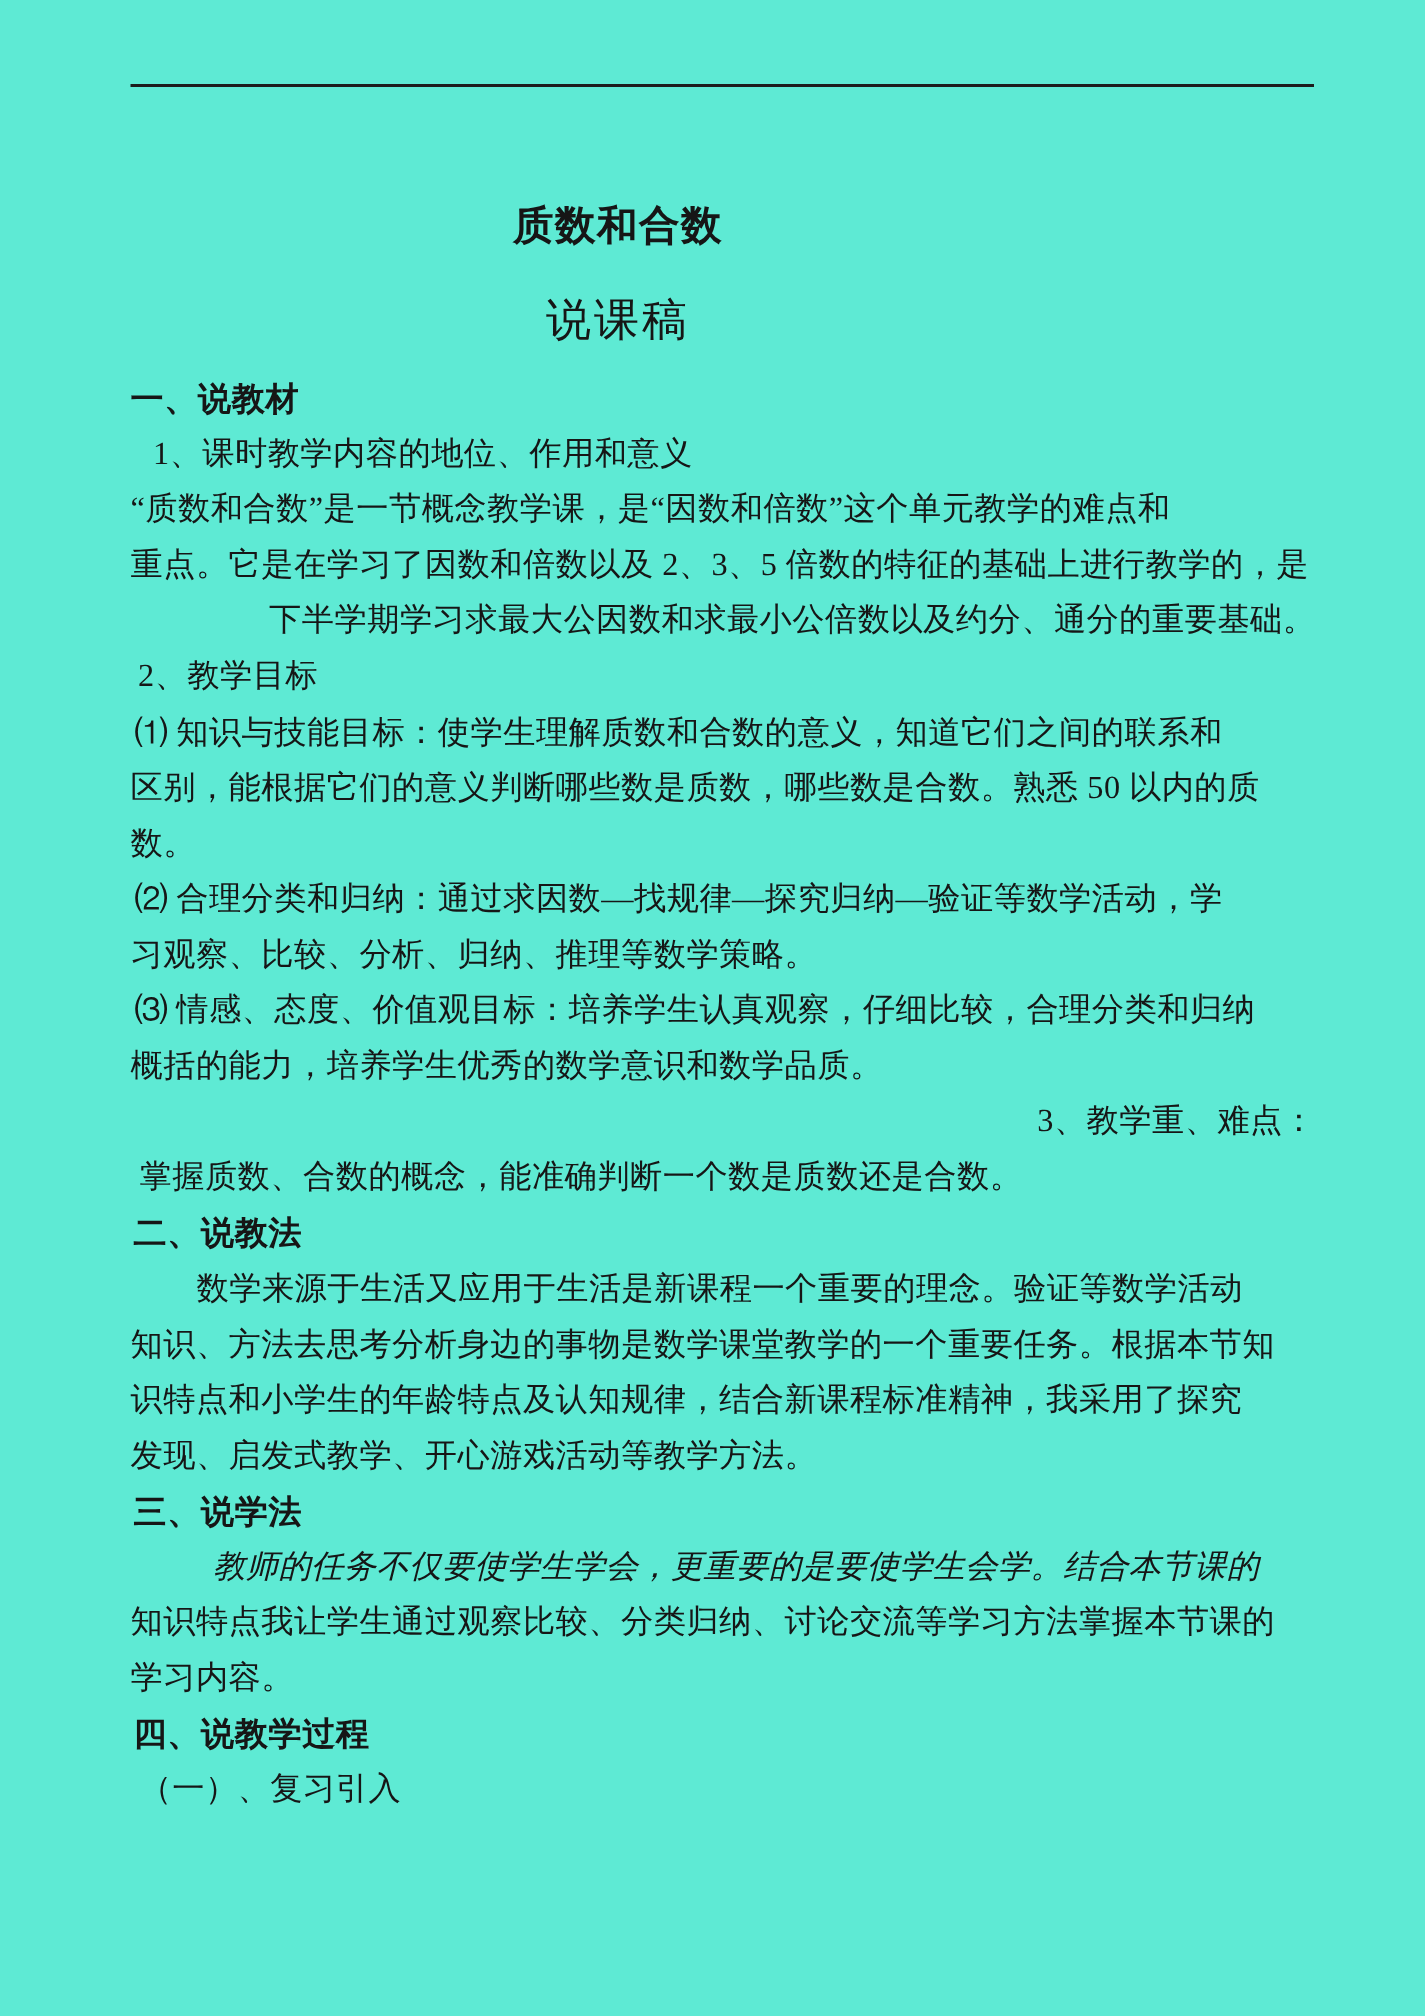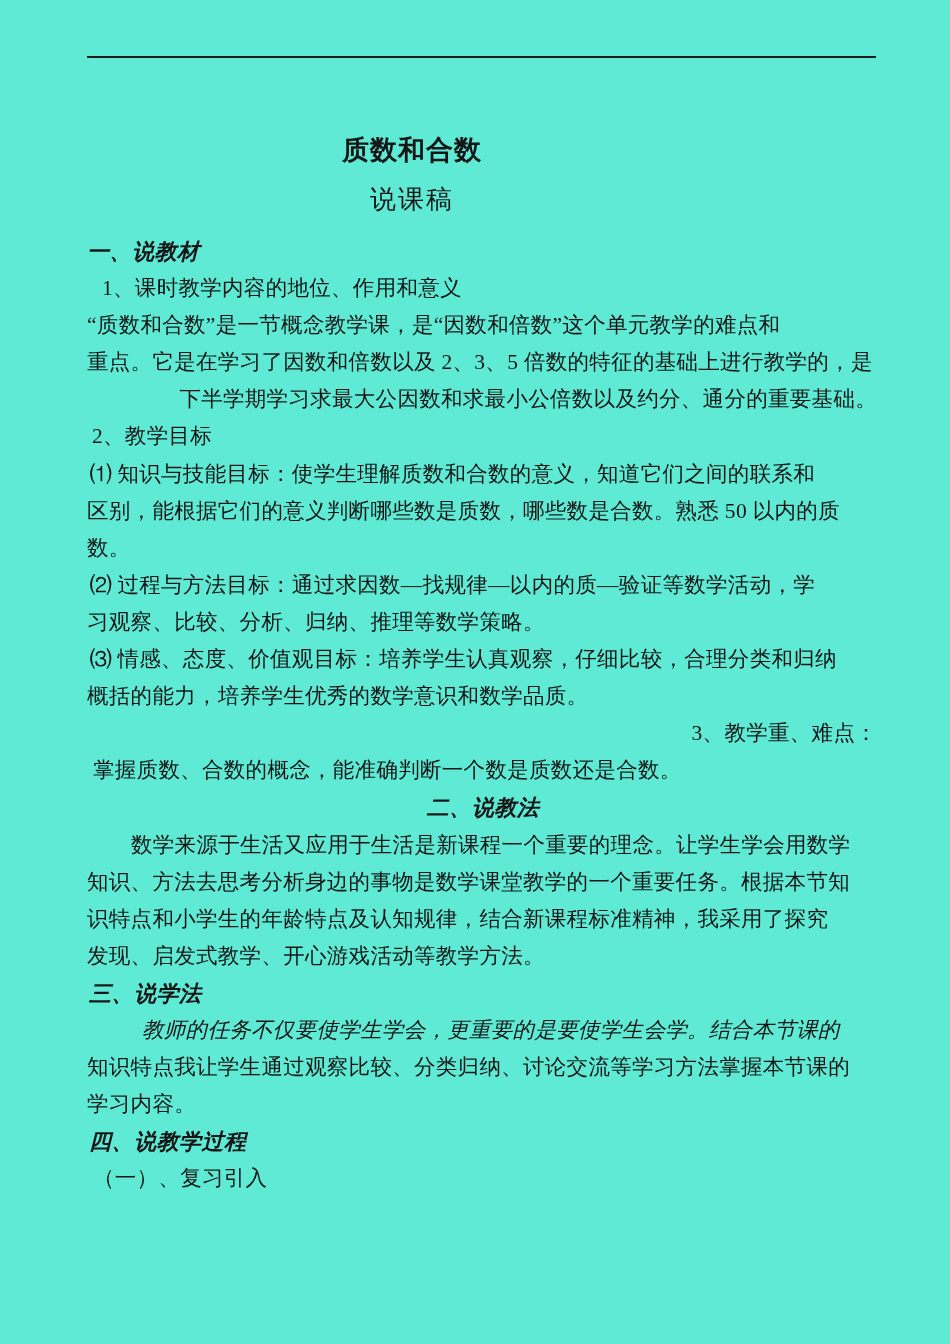--- a/index.html
+++ b/index.html
@@ -35,71 +35,70 @@
     font-weight: 700;
     font-size: 27px;
     line-height: 36px;
     letter-spacing: 1px;
     text-align: center;
     margin: 12px 140px 0 0;
   }
   .doc-subtitle {
     font-family: "Liberation Serif", "DejaVu Serif", serif;
     font-weight: 400;
-    font-size: 26px;
+    font-size: 30px;
     line-height: 36px;
     letter-spacing: 2px;
     text-align: center;
-    margin: 14px 140px 0 0;
+    margin: 28px 140px 0 0;
   }
   #doc-body {
     margin-top: 15px;
   }
   .line {
     font-family: "Liberation Serif", "DejaVu Serif", serif;
     font-size: 21.5px;
     line-height: 37.1px;
     letter-spacing: 0.3px;
     margin: 0;
     white-space: pre;
   }
   .line.heading {
     font-family: "Liberation Sans", "DejaVu Sans", sans-serif;
     font-weight: 700;
     font-size: 22px;
     letter-spacing: 0.5px;
-    font-style: italic;
   }
 </style>
 </head>
 <body>
 
 <div class="page">
   <div class="top-rule"></div>
   <div class="content">
     <h1 class="doc-title">质数和合数</h1>
     <h2 class="doc-subtitle">说课稿</h2>
     <div id="doc-body">
         <p class="line heading" style="padding-left: 0px;">一、说教材</p>
         <p class="line" style="padding-left: 15px;">1、课时教学内容的地位、作用和意义</p>
         <p class="line" style="padding-left: 0px;">“质数和合数”是一节概念教学课，是“因数和倍数”这个单元教学的难点和</p>
         <p class="line" style="padding-left: 0px;">重点。它是在学习了因数和倍数以及 2、3、5 倍数的特征的基础上进行教学的，是</p>
         <p class="line" style="padding-left: 0px; text-align: right;">下半学期学习求最大公因数和求最小公倍数以及约分、通分的重要基础。</p>
         <p class="line" style="padding-left: 5px;">2、教学目标</p>
         <p class="line" style="padding-left: 3px;">⑴ 知识与技能目标：使学生理解质数和合数的意义，知道它们之间的联系和</p>
         <p class="line" style="padding-left: 0px;">区别，能根据它们的意义判断哪些数是质数，哪些数是合数。熟悉 50 以内的质</p>
         <p class="line" style="padding-left: 0px;">数。</p>
-        <p class="line" style="padding-left: 3px;">⑵ 过程与方法目标：通过求因数—找规律—以内的质—验证等数学活动，学</p>
+        <p class="line" style="padding-left: 3px;">⑵ 合理分类和归纳：通过求因数—找规律—探究归纳—验证等数学活动，学</p>
         <p class="line" style="padding-left: 0px;">习观察、比较、分析、归纳、推理等数学策略。</p>
         <p class="line" style="padding-left: 3px;">⑶ 情感、态度、价值观目标：培养学生认真观察，仔细比较，合理分类和归纳</p>
         <p class="line" style="padding-left: 0px;">概括的能力，培养学生优秀的数学意识和数学品质。</p>
         <p class="line" style="padding-left: 26px; text-align: right;">3、教学重、难点：</p>
         <p class="line" style="padding-left: 6px;">掌握质数、合数的概念，能准确判断一个数是质数还是合数。</p>
-        <p class="line heading" style="padding-left: 2px; text-align: center;">二、说教法</p>
-        <p class="line" style="padding-left: 44px;">数学来源于生活又应用于生活是新课程一个重要的理念。让学生学会用数学</p>
+        <p class="line heading" style="padding-left: 2px;">二、说教法</p>
+        <p class="line" style="padding-left: 44px;">数学来源于生活又应用于生活是新课程一个重要的理念。验证等数学活动</p>
         <p class="line" style="padding-left: 0px;">知识、方法去思考分析身边的事物是数学课堂教学的一个重要任务。根据本节知</p>
         <p class="line" style="padding-left: 0px;">识特点和小学生的年龄特点及认知规律，结合新课程标准精神，我采用了探究</p>
         <p class="line" style="padding-left: 0px;">发现、启发式教学、开心游戏活动等教学方法。</p>
         <p class="line heading" style="padding-left: 2px;">三、说学法</p>
         <p class="line" style="padding-left: 55px; font-style: italic;">教师的任务不仅要使学生学会，更重要的是要使学生会学。结合本节课的</p>
         <p class="line" style="padding-left: 0px;">知识特点我让学生通过观察比较、分类归纳、讨论交流等学习方法掌握本节课的</p>
         <p class="line" style="padding-left: 0px;">学习内容。</p>
         <p class="line heading" style="padding-left: 2px;">四、说教学过程</p>
         <p class="line" style="padding-left: 6px;">（一）、复习引入</p>
       </div>

